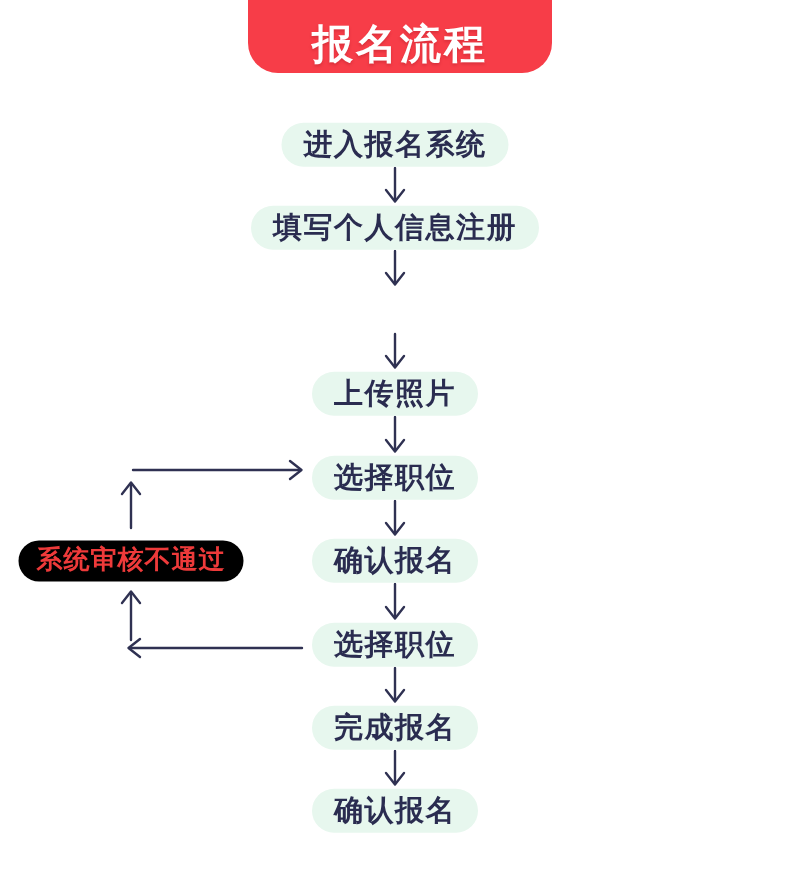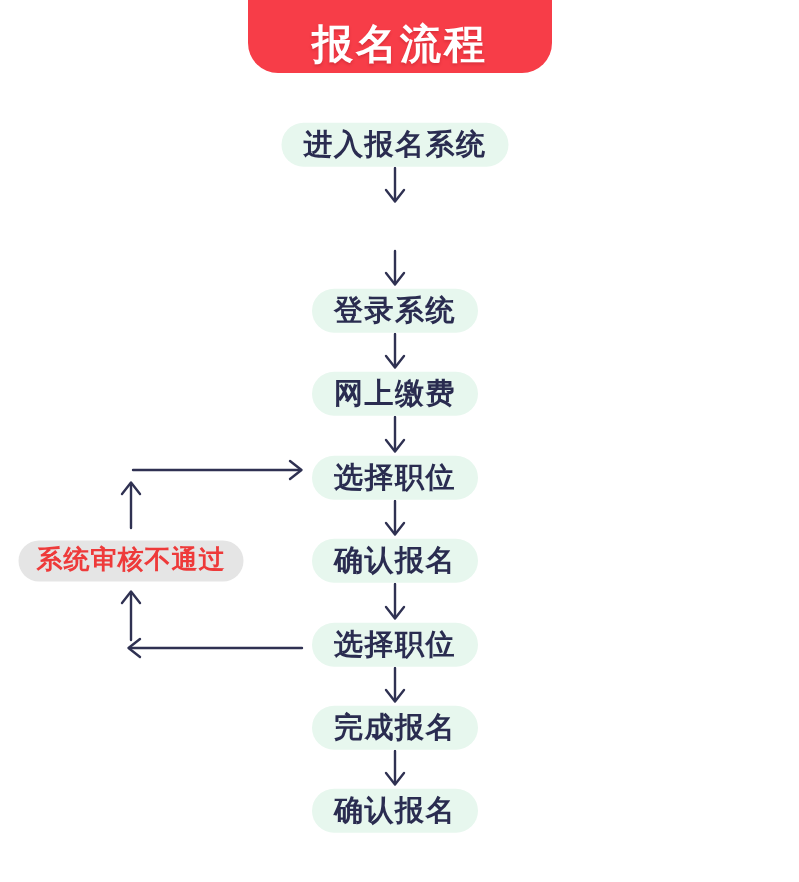--- a/index.html
+++ b/index.html
@@ -79,21 +79,21 @@
 
   
   .col-main { left: 395px; }
 
   
   .reject {
     position: absolute;
     left: 131px;
     top: 561px;
     transform: translate(-50%, -50%);
-    background: #e5e5e5;
+    background: #000000;
     border-radius: 26px;
     padding: 5px 18px 7px 18px;
     white-space: nowrap;
   }
   .reject-label {
     color: #ee3a3a;
     font-size: 26px;
     font-weight: bold;
     letter-spacing: 1px;
     line-height: 1.12;
@@ -176,30 +176,30 @@
       <path d="M 290 461 L 301.5 470 L 290 479" stroke-width="2.4" stroke-linejoin="round"></path>
     </g>
   </svg>
 
   <div class="node col-main" style="top:145px;">
     <div class="node-pill">
       <span class="node-label">进入报名系统</span>
     </div>
   </div>
 
-
-  <div class="node col-main" style="top:311px;">
-    <div class="node-pill">
-      <span class="node-label">登录系统</span>
-    </div>
-  </div>
+  <div class="node col-main" style="top:228px;">
+    <div class="node-pill">
+      <span class="node-label">填写个人信息注册</span>
+    </div>
+  </div>
+
 
   <div class="node col-main" style="top:394px;">
     <div class="node-pill">
-      <span class="node-label">网上缴费</span>
+      <span class="node-label">上传照片</span>
     </div>
   </div>
 
   <div class="node col-main" style="top:561px;">
     <div class="node-pill">
       <span class="node-label">确认报名</span>
     </div>
   </div>
 
   <div class="node col-main" style="top:478px;">

